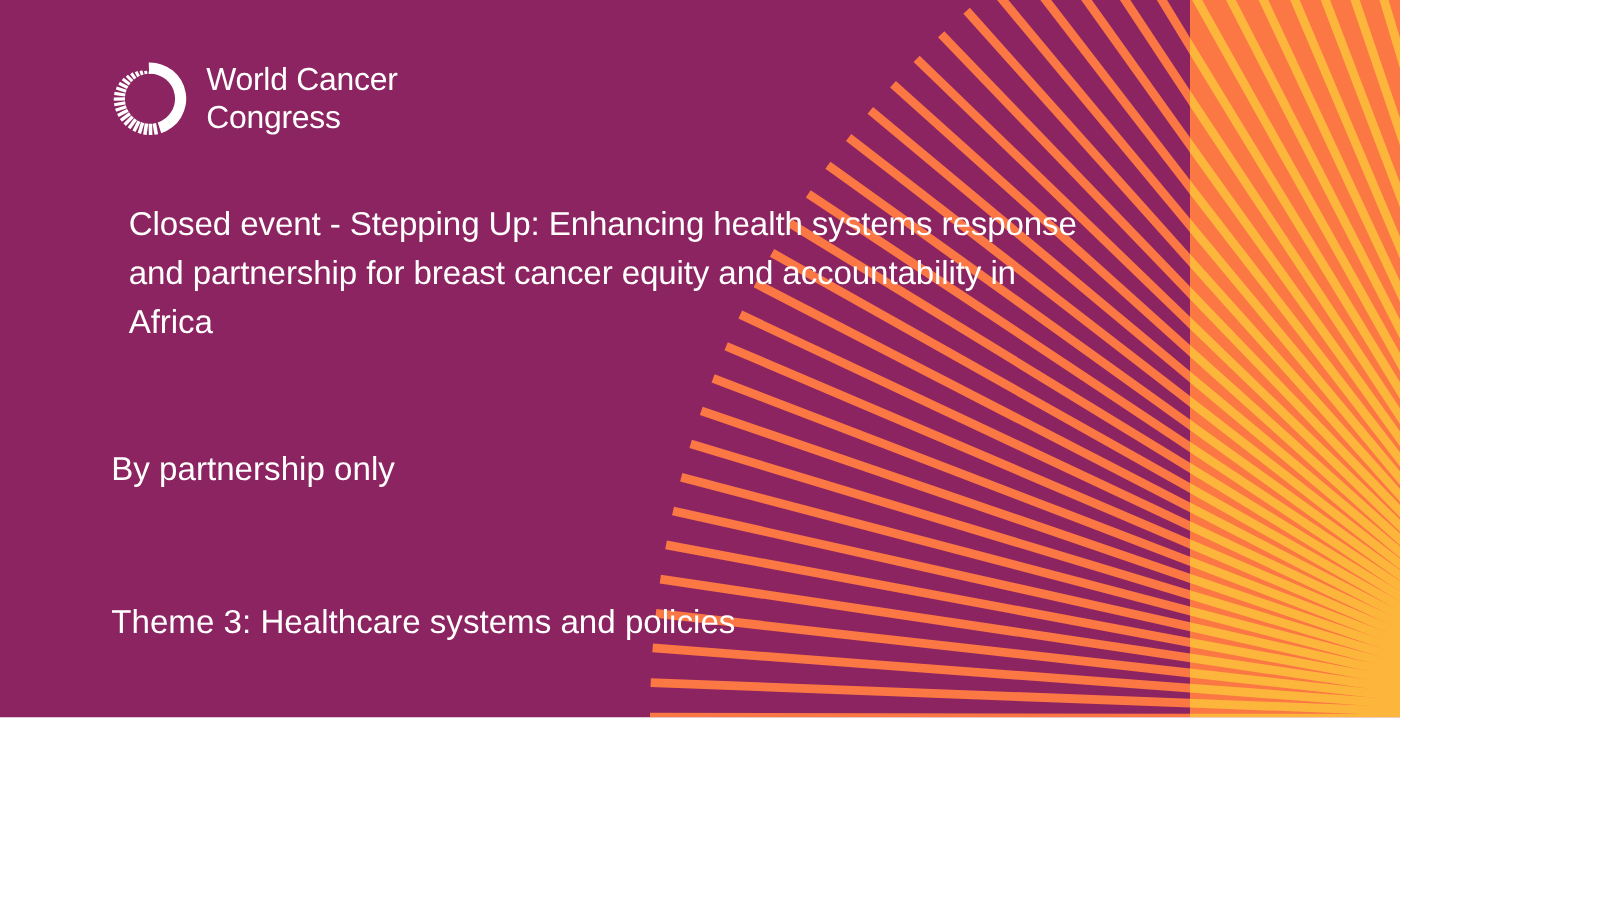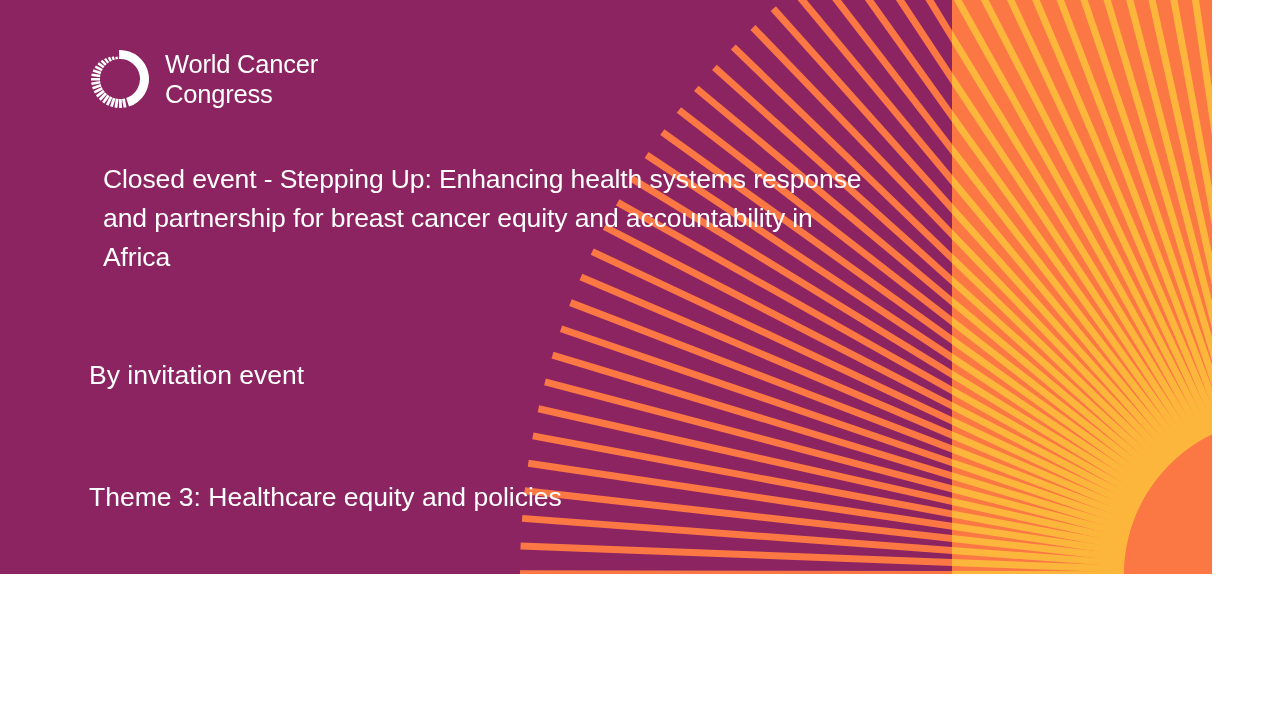--- a/index.html
+++ b/index.html
@@ -19,21 +19,21 @@
     height: 720px;
     overflow: hidden;
     background: #ffffff;
   }
 
   
   .hero {
     position: absolute;
     left: 0;
     top: 0;
-    width: 1212px;
+    width: 1120px;
     height: 574px;
     background: #8B2460;
     overflow: hidden;
   }
   .hero-orange-panel {
     position: absolute;
     left: 952px;
     top: 0;
     width: 328px;
     height: 574px;
@@ -260,23 +260,23 @@
             <line x1="27.85" y1="11.25" x2="27.45" y2="8.70" stroke="#ffffff" stroke-width="2.33" stroke-linecap="butt"></line>
             <line x1="31.00" y1="11.00" x2="31.00" y2="9.20" stroke="#ffffff" stroke-width="2.30" stroke-linecap="butt"></line>
           </g>
       </svg>
       <div class="wcc-wordmark">World Cancer
 Congress</div>
     </div>
 
     <div class="hero-title">Closed event - Stepping Up: Enhancing health systems response and partnership for breast cancer equity and accountability in Africa</div>
 
-    <div class="hero-sub">By invitation event</div>
-
-    <div class="hero-theme">Theme 3: Healthcare equity and policies</div>
+    <div class="hero-sub">By partnership only</div>
+
+    <div class="hero-theme">Theme 3: Healthcare systems and policies</div>
   </div>
 
   <div class="footer">
     
 
     
   </div>
 
 </div>
 

